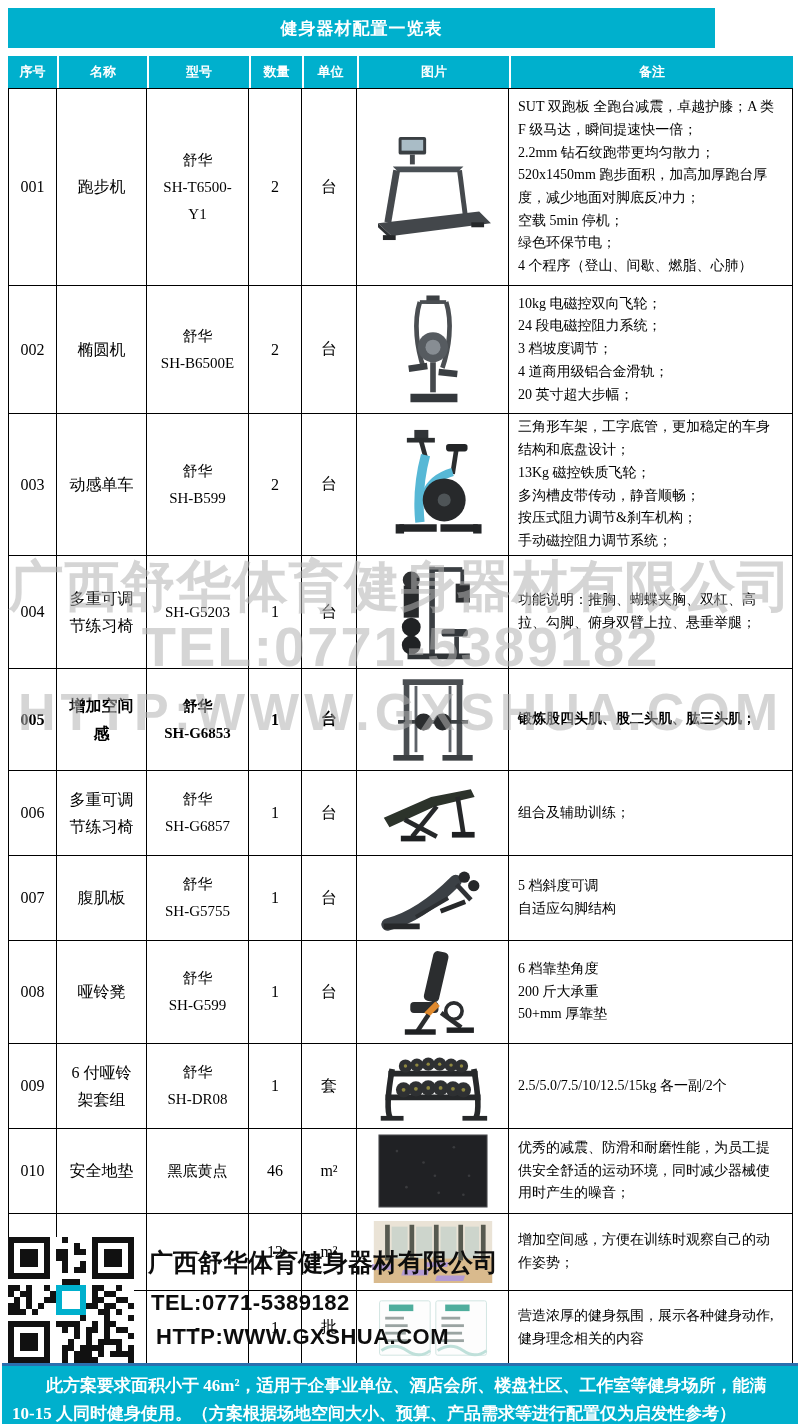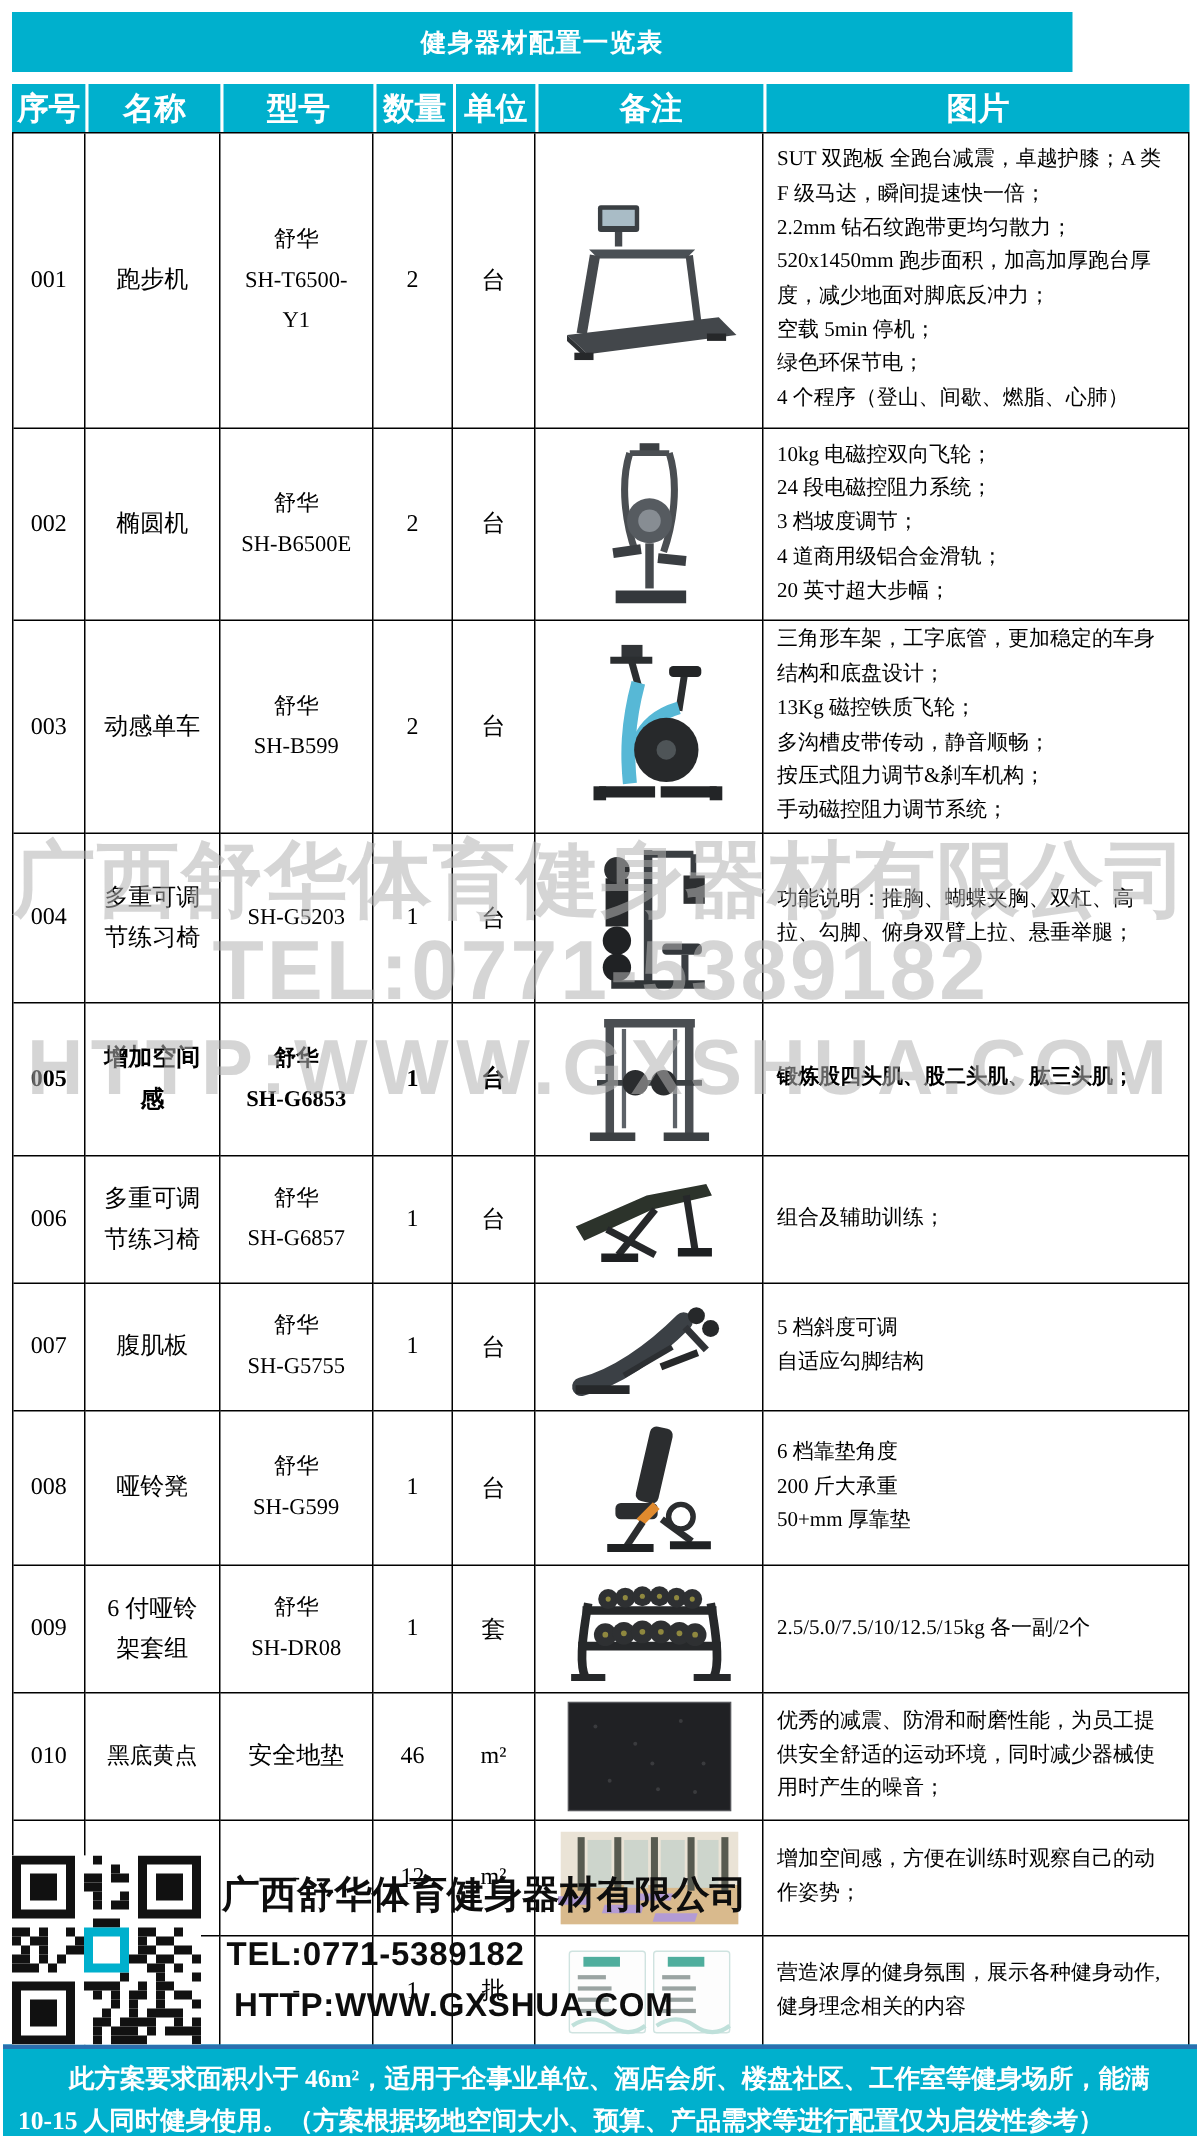--- a/index.html
+++ b/index.html
@@ -8,21 +8,21 @@
 
   
   .titlebar{position:absolute;left:8px;top:8px;width:707px;height:40px;
     background:var(--teal);color:#fff;display:flex;align-items:center;justify-content:center;
     font-family:"Liberation Sans","DejaVu Sans",sans-serif;font-weight:bold;font-size:17px;letter-spacing:1px;}
 
   
   .thead{position:absolute;left:8px;top:56px;width:785px;height:32px;display:grid;
     grid-template-columns:49px 90px 102px 53px 55px 152px 1fr;}
   .th{background:var(--teal);color:#fff;display:flex;align-items:center;justify-content:center;
-    font-family:"Liberation Sans","DejaVu Sans",sans-serif;font-weight:bold;font-size:21px;}
+    font-family:"Liberation Sans","DejaVu Sans",sans-serif;font-weight:bold;font-size:13px;}
   .th + .th{border-left:2px solid #fff;}
 
   
   .tbody{position:absolute;left:8px;top:88px;width:785px;border:1px solid #000;box-sizing:border-box;background:#fff;}
   .trow{display:grid;grid-template-columns:48px 90px 102px 53px 55px 152px 1fr;}
   .td{border-right:1px solid #000;border-bottom:1px solid #000;display:flex;
       align-items:center;justify-content:center;text-align:center;font-size:16px;
       box-sizing:border-box;overflow:hidden;}
   .td:last-child{border-right:none;}
   .trow:last-child .td{border-bottom:none;}
@@ -61,22 +61,22 @@
 <body>
 
 <div class="titlebar">健身器材配置一览表</div>
 
 <div class="thead">
   <div class="th">序号</div>
   <div class="th">名称</div>
   <div class="th">型号</div>
   <div class="th">数量</div>
   <div class="th">单位</div>
+  <div class="th">图片</div>
   <div class="th">备注</div>
-  <div class="th">图片</div>
 </div>
 
 <div class="tbody" id="tbody">
     <div class="trow" style="height: 197px;">
       <div class="td c-no">001</div>
       <div class="td c-name">跑步机</div>
       <div class="td c-model">舒华
 SH-T6500-Y1</div>
       <div class="td c-qty">2</div>
       <div class="td c-unit">台</div>
@@ -327,22 +327,22 @@
               <circle cx="86" cy="43" r="2"></circle>
               <circle cx="97" cy="44" r="2"></circle>
  </g>
           </svg>
         </span>
       </div>
       <div class="td c-remark">2.5/5.0/7.5/10/12.5/15kg 各一副/2个</div>
     </div>
     <div class="trow" style="height: 85px;">
       <div class="td c-no">010</div>
+      <div class="td c-name">安全地垫</div>
       <div class="td c-model">黑底黄点</div>
-      <div class="td c-name">安全地垫</div>
       <div class="td c-qty">46</div>
       <div class="td c-unit">m²</div>
       <div class="td c-img">
         <span>
           <svg viewBox="0 0 116 78" width="112" height="74">
  <rect x="1" y="1" width="114" height="76" fill="#202124" stroke="#55565a" stroke-width="1"></rect>
  <g fill="#3a3b3e">
               <circle cx="20" cy="18" r="1.4"></circle>
               <circle cx="48" cy="30" r="1.4"></circle>
  <circle cx="80" cy="14" r="1.4"></circle>

